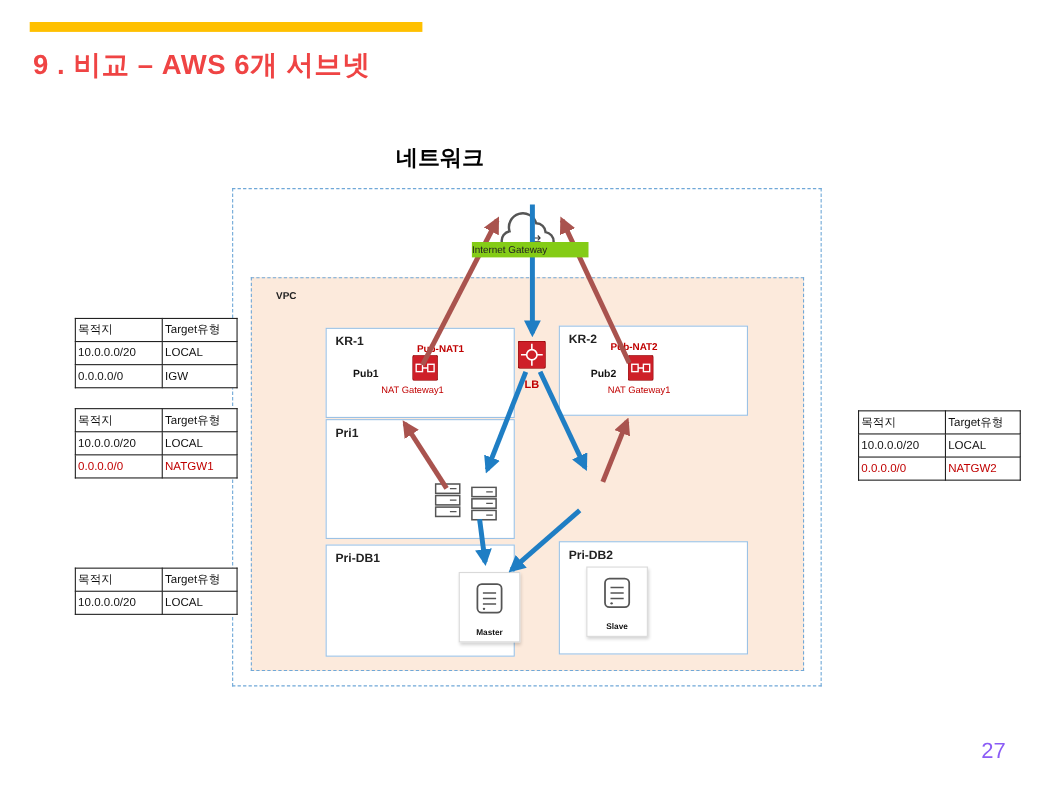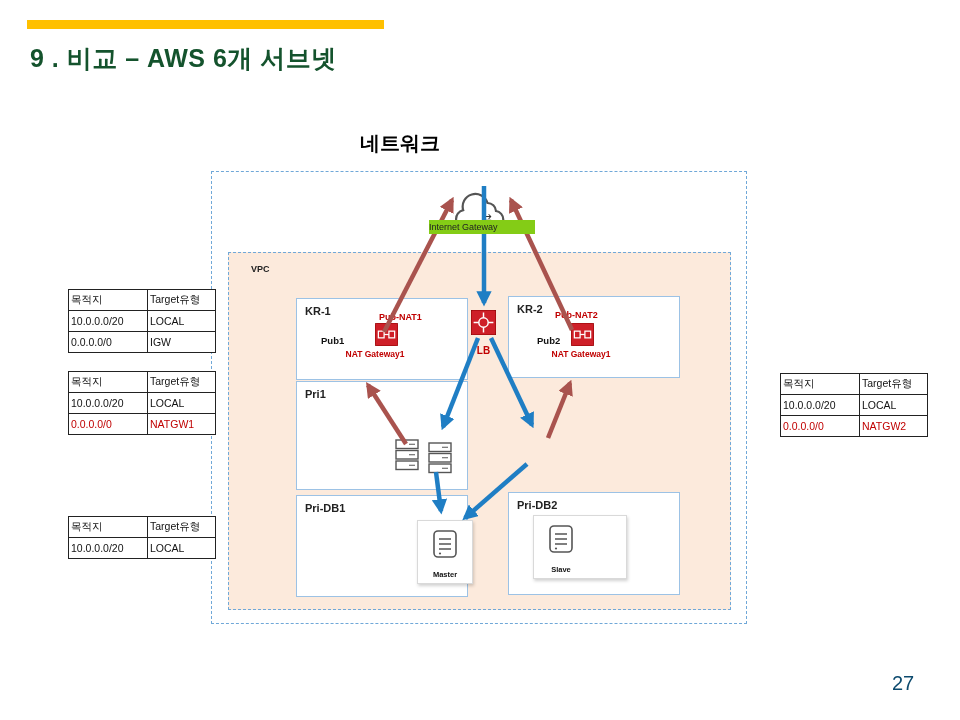--- a/index.html
+++ b/index.html
@@ -2,42 +2,42 @@
 <html><head>
 <meta charset="utf-8">
 <title>Slide</title>
 <style>
   html,body{margin:0;padding:0;background:#e8e8e8;}
   .slide{
     position:relative;width:960px;height:720px;background:#ffffff;
     font-family:"Liberation Sans","DejaVu Sans",sans-serif;overflow:hidden;margin:0 auto;
   }
   .accent-bar{position:absolute;left:27px;top:20px;width:357px;height:9px;background:#FFC000;}
-  .slide-title{position:absolute;left:30px;top:42px;font-size:25px;font-weight:700;color:#14532d;letter-spacing:.5px;}
+  .slide-title{position:absolute;left:30px;top:42px;font-size:25px;font-weight:700;color:#ef4444;letter-spacing:.5px;}
   .net-heading{position:absolute;left:360px;top:130px;width:240px;font-size:20px;font-weight:700;color:#000;}
-  .page-number{position:absolute;left:892px;top:672px;width:50px;font-size:20px;color:#0c4a6e;}
+  .page-number{position:absolute;left:892px;top:672px;width:50px;font-size:20px;color:#8b5cf6;}
 
   .outer-box{position:absolute;left:211px;top:171px;width:534px;height:451px;border:1px dashed #70A8D8;background:#fff;}
   .vpc-box{position:absolute;left:228px;top:252px;width:501px;height:356px;background:#FCEADC;border:1px dashed #70A8D8;z-index:1;}
   .vpc-label{position:absolute;left:22px;top:11px;font-size:9px;font-weight:700;color:#222;}
 
   .subnet{position:absolute;background:#fff;border:1px solid #9CC2E5;z-index:2;}
   .sn-kr1{left:296px;top:298px;width:170px;height:80px;}
   .sn-kr2{left:508px;top:296px;width:170px;height:80px;}
   .sn-pri1{left:296px;top:381px;width:170px;height:107px;}
   .sn-pri2{left:508px;top:378px;width:170px;height:108px;}
   .sn-pridb1{left:296px;top:495px;width:170px;height:100px;}
   .sn-pridb2{left:508px;top:492px;width:170px;height:101px;}
   .subnet-name{position:absolute;left:8px;top:6px;font-size:11px;font-weight:700;color:#222;}
 
   .red-text{color:#C00000;}
   .pubnat-title{position:absolute;font-size:9px;font-weight:700;}
   .pub-label{position:absolute;font-size:9.5px;font-weight:700;color:#111;}
   .nat-icon{position:absolute;width:23px;height:23px;z-index:6;}
-  .nat-caption{position:absolute;width:64px;text-align:center;font-size:8.5px;font-weight:700;line-height:1.2;}
+  .nat-caption{position:absolute;width:64px;text-align:center;font-size:8.5px;font-weight:400;line-height:1.2;}
 
   .igw-cloud{position:absolute;left:450px;top:192px;width:60px;height:42px;z-index:4;}
   .igw-label{position:absolute;left:429px;top:220px;width:106px;height:14px;background:#84cc16;
              text-align:left;font-size:9px;color:#222;z-index:7;line-height:14px;}
 
   .lb-icon{position:absolute;left:471px;top:310px;width:25px;height:25px;z-index:6;}
   .lb-label{position:absolute;left:465px;top:345px;width:37px;text-align:center;font-size:10px;font-weight:700;z-index:6;}
 
   .server-icon{position:absolute;width:24px;height:32px;z-index:3;}
 
@@ -164,21 +164,21 @@
           <path d="M7 10h12M7 15h12M7 20h12" stroke="#555" stroke-width="1.4"></path>
           <circle cx="8" cy="24.5" r="1.1" fill="#555"></circle>
         </svg>
       </div>
       <div class="db-label">Master</div>
     </div>
   </div>
 
   <div class="subnet sn-pridb2">
     <div class="subnet-name">Pri-DB2</div>
-    <div class="db-card" style="left:24px;top:22px;padding-left:38px;">
+    <div class="db-card" style="left:24px;top:22px;">
       <div class="db-glyph">
         <svg width="26" height="30" viewBox="0 0 26 30">
           <rect x="2" y="2" width="22" height="26" rx="4" fill="none" stroke="#555" stroke-width="1.6"></rect>
           <path d="M7 10h12M7 15h12M7 20h12" stroke="#555" stroke-width="1.4"></path>
           <circle cx="8" cy="24.5" r="1.1" fill="#555"></circle>
         </svg>
       </div>
       <div class="db-label">Slave</div>
     </div>
   </div>

